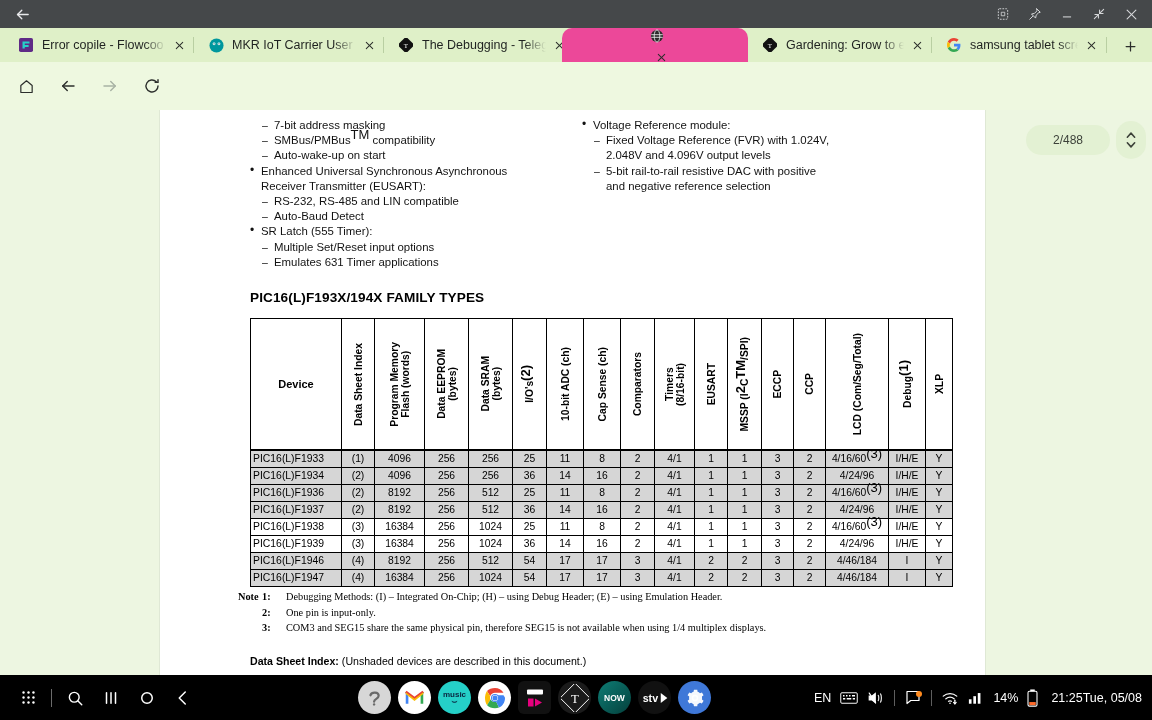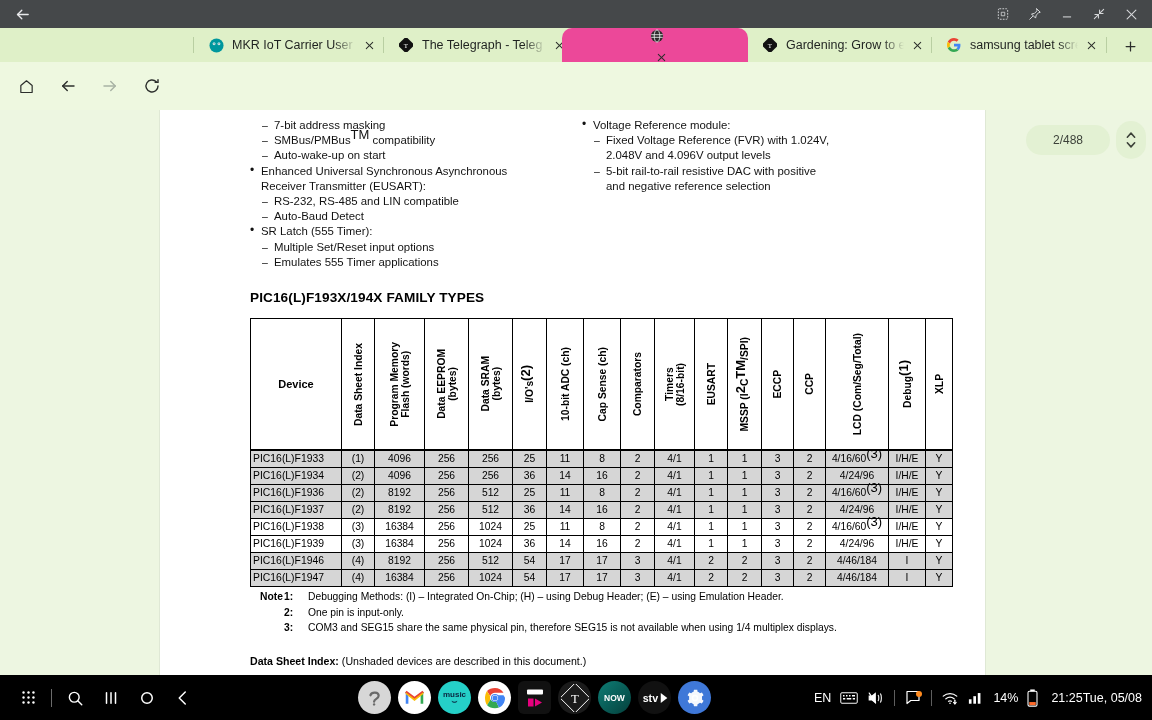--- a/index.html
+++ b/index.html
@@ -122,21 +122,21 @@
     writing-mode:vertical-rl;transform:rotate(180deg);
     white-space:nowrap;font-weight:bold;font-size:10.3px;line-height:11px;
     margin:0 auto;text-align:center;
   }
   .tbl tbody td{height:16px;line-height:16px;font-size:10.3px;}
   .tbl tbody tr.shaded td{background:#d6d6d6;}
   .tbl tbody td.devname{text-align:left;padding-left:2px;font-size:10.4px;}
   .tbl thead{border-bottom:2px solid #000;}
 
   
-  .notes{position:absolute;left:100px;top:480px;width:700px;font-size:10.3px;color:#000;line-height:14.6px;}
+  .notes{position:absolute;left:78px;top:480px;width:700px;font-size:10.3px;color:#000;line-height:14.6px;font-family:Liberation Serif, serif;}
   .noterow{display:flex;margin-bottom:1px;}
   .notelbl{width:24px;font-weight:bold;flex:0 0 24px;}
   .notenum{width:24px;font-weight:bold;flex:0 0 24px;text-align:left;}
   .notetxt{flex:1 1 auto;}
   .dsindex{position:absolute;left:90px;top:545px;font-size:10.6px;color:#000;}
   .dsindex b{font-weight:bold;}
   .dsrow{position:absolute;left:90px;top:564px;font-size:10.6px;color:#000;display:flex;gap:14px;}
   .dsrow .lk{color:#2a2ab0;}
 
   
@@ -197,20 +197,35 @@
             <line x1="5" y1="5" x2="19" y2="19"></line>
             <line x1="19" y1="5" x2="5" y2="19"></line>
           </svg>
       </div>
     </div>
   </div>
 
   <div class="tabstrip">
     <div class="tabs-bg"></div>
 
+    <div class="tab" style="left:6px;width:186px;">
+      <span class="fav">
+        <svg width="14" height="14" viewBox="0 0 16 16">
+            <rect x="0" y="0" width="16" height="16" rx="2" fill="#5f2a86"></rect>
+            <path d="M4 4h8v2.4H6.6v1.7H11v2.3H6.6V12H4z" fill="#25d0c8"></path>
+          </svg>
+      </span>
+      <span class="ttl">Error copile - Flowcoo</span>
+      <span class="tclose">
+        <svg width="11" height="11" viewBox="0 0 24 24" stroke="currentColor" stroke-width="2.2" stroke-linecap="round">
+            <line x1="5" y1="5" x2="19" y2="19"></line>
+            <line x1="19" y1="5" x2="5" y2="19"></line>
+          </svg>
+      </span>
+    </div>
     <div class="tsep" style="left:193px;"></div>
 
     <div class="tab" style="left:196px;width:186px;justify-content:flex-end;">
       <span class="fav">
         <svg width="15" height="15" viewBox="0 0 16 16">
             <circle cx="8" cy="8" r="7.5" fill="#00979d"></circle>
             <circle cx="5.4" cy="6.2" r="1.5" fill="#fff"></circle>
             <circle cx="10.6" cy="6.2" r="1.5" fill="#fff"></circle>
             <circle cx="5.4" cy="6.2" r="0.7" fill="#00666b"></circle>
             <circle cx="10.6" cy="6.2" r="0.7" fill="#00666b"></circle>
@@ -226,21 +241,21 @@
     </div>
     <div class="tsep" style="left:383px;"></div>
 
     <div class="tab" style="left:386px;width:186px;">
       <span class="fav">
         <svg width="14" height="14" viewBox="0 0 16 16">
             <rect x="1.2" y="1.2" width="13.6" height="13.6" transform="rotate(45 8 8)" fill="#111"></rect>
             <text x="8" y="11" font-size="8" font-family="Liberation Serif, serif" fill="#fff" text-anchor="middle">T</text>
           </svg>
       </span>
-      <span class="ttl">The Telegraph - Teleg</span>
+      <span class="ttl">The Debugging - Teleg</span>
       <span class="tclose">
         <svg width="11" height="11" viewBox="0 0 24 24" stroke="currentColor" stroke-width="2.2" stroke-linecap="round">
             <line x1="5" y1="5" x2="19" y2="19"></line>
             <line x1="19" y1="5" x2="5" y2="19"></line>
           </svg>
       </span>
     </div>
 
     <div class="tab active" style="left:562px;width:186px;">
       <span class="fav">
@@ -379,21 +394,21 @@
           <ul class="b">
             <li class="lvl2">7-bit address masking</li>
             <li class="lvl2">SMBus/PMBus<sup>TM</sup> compatibility</li>
             <li class="lvl2">Auto-wake-up on start</li>
             <li class="lvl1">Enhanced Universal Synchronous Asynchronous</li>
             <li class="cont">Receiver Transmitter (EUSART):</li>
             <li class="lvl2">RS-232, RS-485 and LIN compatible</li>
             <li class="lvl2">Auto-Baud Detect</li>
             <li class="lvl1">SR Latch (555 Timer):</li>
             <li class="lvl2">Multiple Set/Reset input options</li>
-            <li class="lvl2">Emulates 555 Timer applications</li>
+            <li class="lvl2">Emulates 631 Timer applications</li>
           </ul>
         </div>
 
         <div class="col-r">
           <ul class="b">
             <li class="lvl1">Voltage Reference module:</li>
             <li class="lvl2">Fixed Voltage Reference (FVR) with 1.024V,</li>
             <li class="cont2">2.048V and 4.096V output levels</li>
             <li class="lvl2">5-bit rail-to-rail resistive DAC with positive</li>
             <li class="cont2">and negative reference selection</li>

